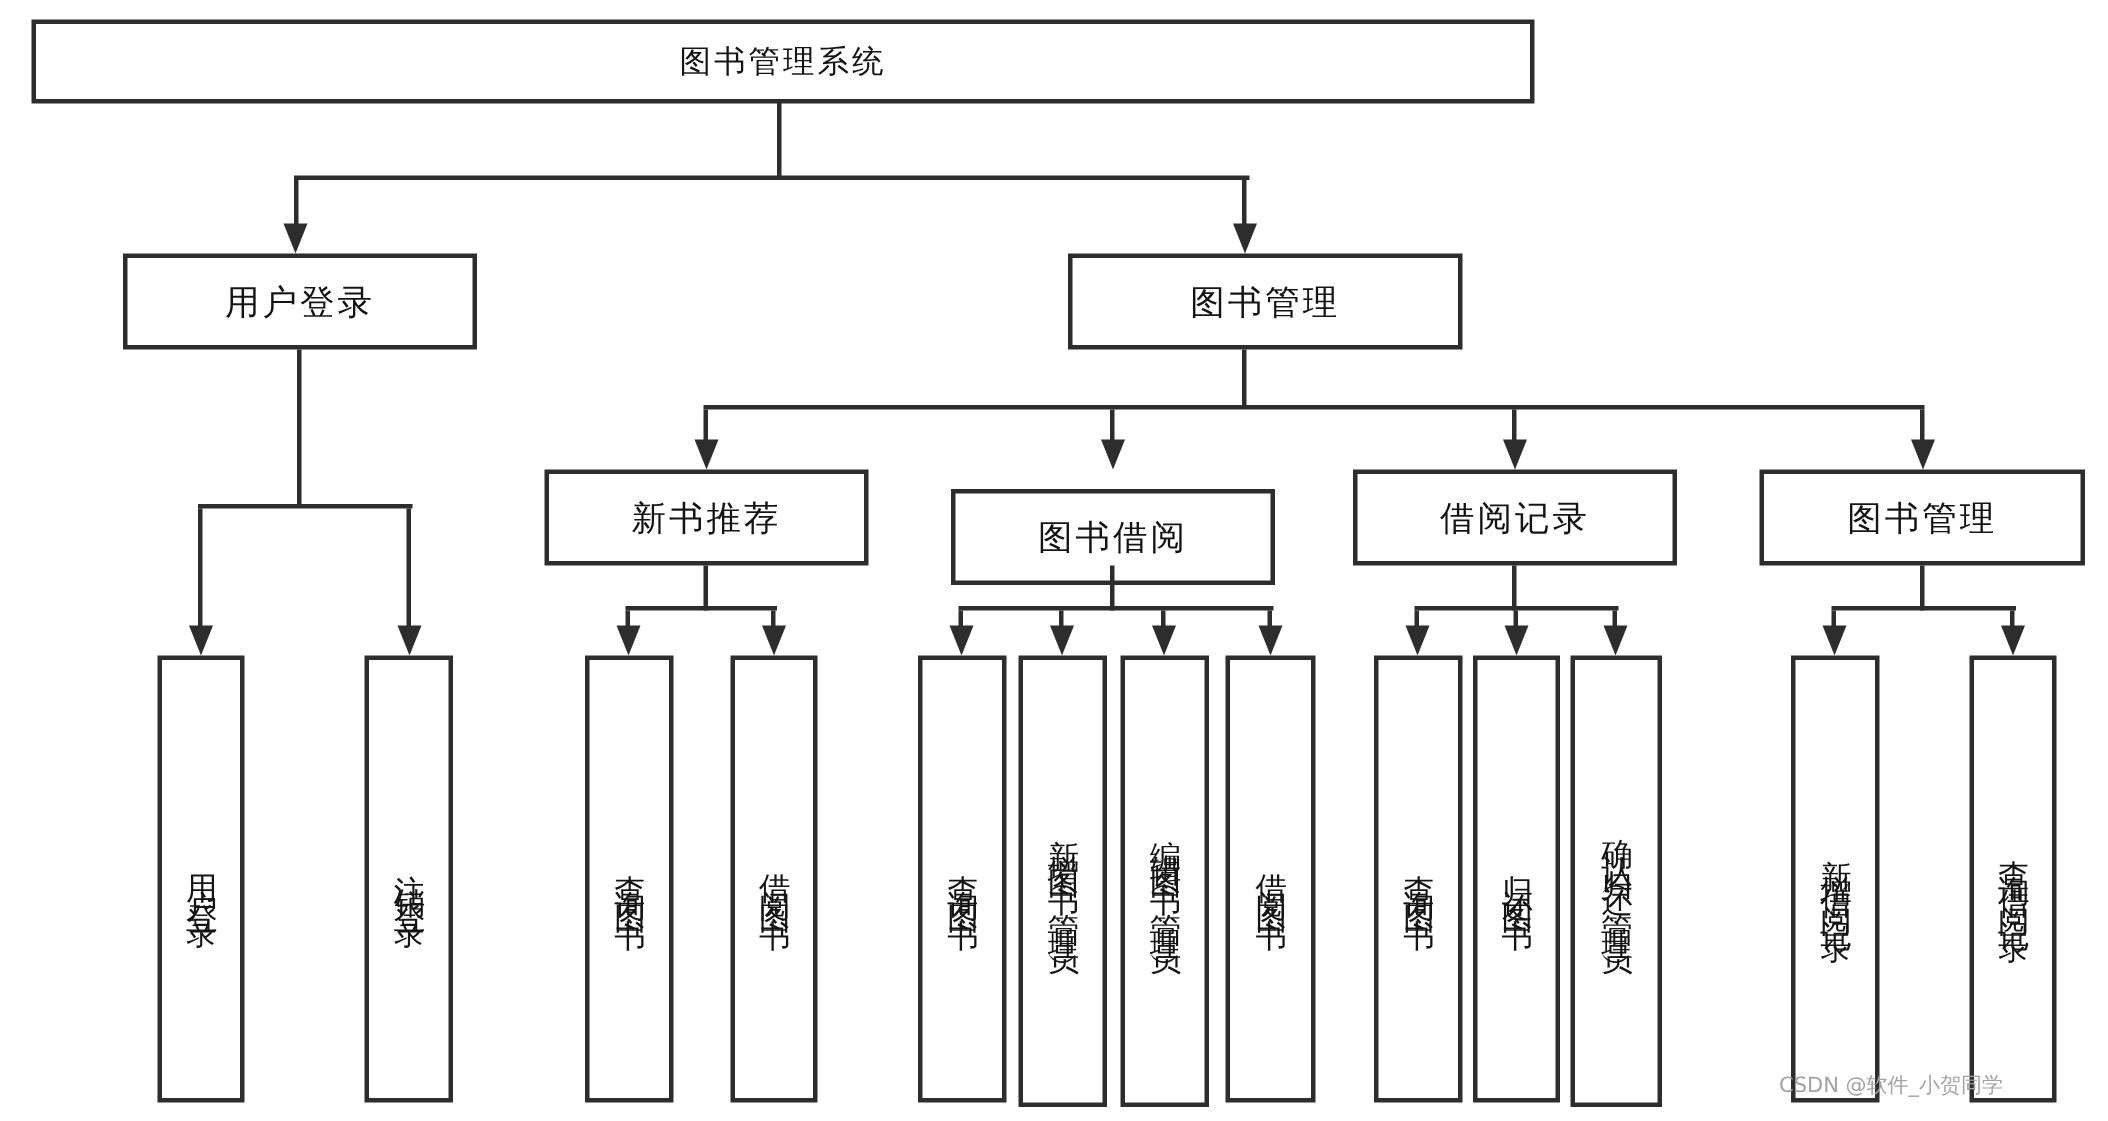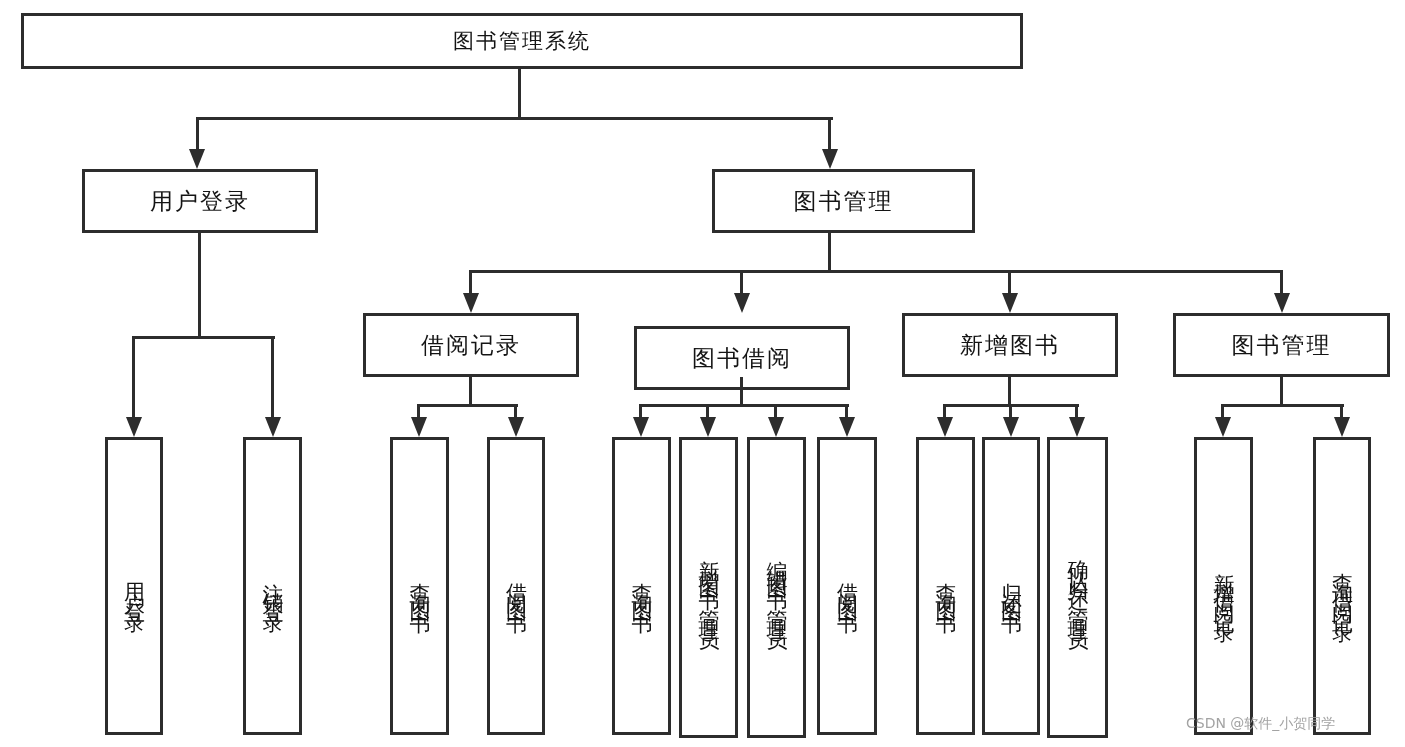--- a/index.html
+++ b/index.html
@@ -89,23 +89,23 @@
   <div class="hline" style="left:469px; top:270px; width:814px; height:3px;"></div>
   <div class="vline" style="left:469px; top:273px; width:3px; height:22px;"></div>
   <div class="tri" style="left:463px; top:293px;"></div>
   <div class="vline" style="left:740px; top:273px; width:3px; height:22px;"></div>
   <div class="tri" style="left:734px; top:293px;"></div>
   <div class="vline" style="left:1008px; top:273px; width:3px; height:22px;"></div>
   <div class="tri" style="left:1002px; top:293px;"></div>
   <div class="vline" style="left:1280px; top:273px; width:3px; height:22px;"></div>
   <div class="tri" style="left:1274px; top:293px;"></div>
 
-  <div class="box" style="left:363px; top:313px; width:216px; height:64px;">借阅记录</div>
+  <div class="box" style="left:363px; top:313px; width:216px; height:64px;">新书推荐</div>
   <div class="box" style="left:634px; top:326px; width:216px; height:64px;">图书借阅</div>
-  <div class="box" style="left:902px; top:313px; width:216px; height:64px;">新增图书</div>
+  <div class="box" style="left:902px; top:313px; width:216px; height:64px;">借阅记录</div>
   <div class="box" style="left:1173px; top:313px; width:217px; height:64px;">图书管理</div>
 
   <div class="vline" style="left:469px; top:377px; width:3px; height:30px;"></div>
   <div class="vline" style="left:740px; top:377px; width:3px; height:30px;"></div>
   <div class="vline" style="left:1008px; top:377px; width:3px; height:30px;"></div>
   <div class="vline" style="left:1280px; top:377px; width:3px; height:30px;"></div>
 
   <div class="hline" style="left:417px; top:404px; width:101px; height:3px;"></div>
   <div class="hline" style="left:639px; top:404px; width:210px; height:3px;"></div>
   <div class="hline" style="left:943px; top:404px; width:136px; height:3px;"></div>

